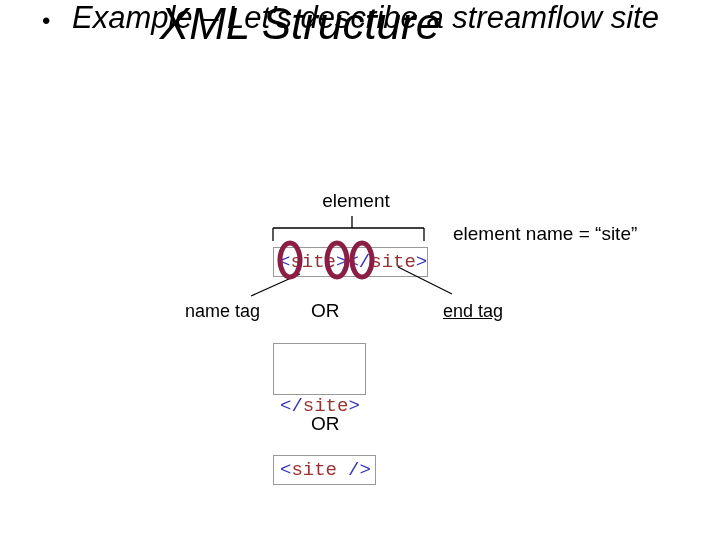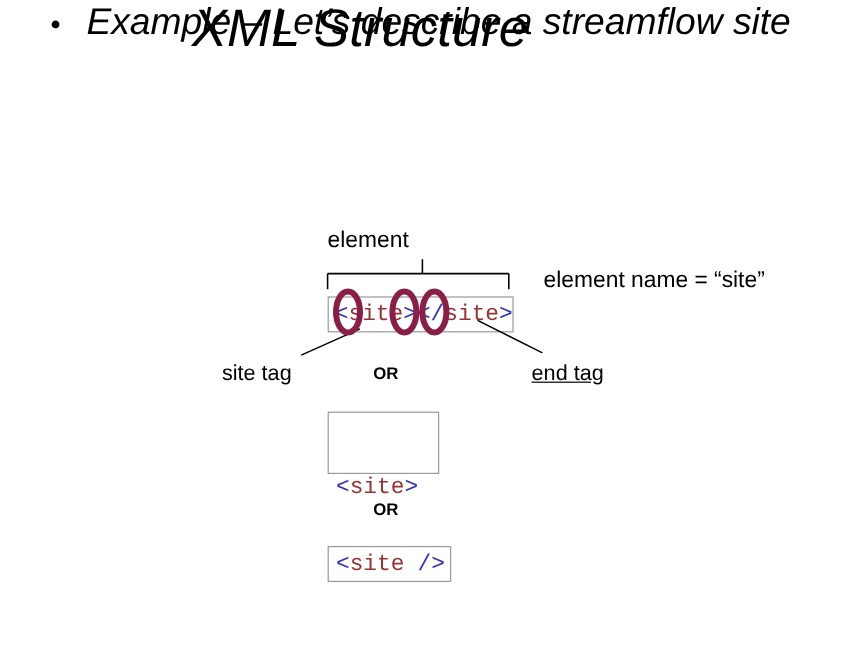--- a/index.html
+++ b/index.html
@@ -33,23 +33,23 @@
   .bullet-text {
     position: absolute; left: 72px; top: 0;
     font-size: 31px; line-height: 36px;
     white-space: nowrap;
     font-style: italic;
   }
 
   
   .lbl { font-size: 19px; line-height: 22px; white-space: nowrap; }
   .lbl-sm { font-size: 18px; line-height: 21px; white-space: nowrap; }
-  .lbl-or { font-size: 14px; line-height: 20px; font-weight: bold; white-space: nowrap; text-align: right; }
+  .lbl-or { font-size: 19px; line-height: 20px; font-weight: normal; white-space: nowrap; text-align: right; }
 
-  .element-label { left: 273px; top: 190px; width: 166px; text-align: left; }
+  .element-label { left: 273px; top: 190px; width: 166px; text-align: center; }
   .element-name-label { left: 453px; top: 209px; margin-top: 14px; }
   .start-tag-label { left: 185px; top: 301px; }
   .end-tag-label { left: 443px; top: 301px; text-decoration: underline; }
   .or-1 { left: 311px; top: 301px; }
   .or-2 { left: 311px; top: 414px; }
 
   
   .tagbox {
     border: 1px solid #999999;
     background: #ffffff;
@@ -77,28 +77,27 @@
 
 <div class="abs slide-title">XML Structure</div>
 
 <div class="abs bullet-row">
   <span class="bullet-marker">•</span>
   <span class="bullet-text">Example – Let’s describe a streamflow site</span>
 </div>
 
 <div class="abs lbl element-label">element</div>
 <div class="abs lbl element-name-label">element name = “site”</div>
-<div class="abs lbl-sm start-tag-label">site tag</div>
+<div class="abs lbl-sm start-tag-label">name tag</div>
 <div class="abs lbl-or or-1">OR</div>
 <div class="abs lbl-sm end-tag-label">end tag</div>
 
 <div class="abs tagbox tagbox-inline"><span class="delim">&lt;</span><span class="tname">site</span><span class="delim">&gt;</span><span class="delim">&lt;/</span><span class="tname">site</span><span class="delim">&gt;</span></div>
 
 <div class="abs tagbox tagbox-two-line">
-  <div><span class="delim">&lt;</span><span class="tname">site</span><span class="delim">&gt;</span></div>
   <div><span class="delim">&lt;/</span><span class="tname">site</span><span class="delim">&gt;</span></div>
 </div>
 
 <div class="abs lbl-or or-2">OR</div>
 
 <div class="abs tagbox tagbox-self-closing"><span class="delim">&lt;</span><span class="tname">site</span><span class="tag-space"></span><span class="delim">/&gt;</span></div>
 
 <svg class="abs diagram-overlay" viewBox="240 210 230 95">
 
   <g stroke="#000000" stroke-width="1.3" fill="none">

